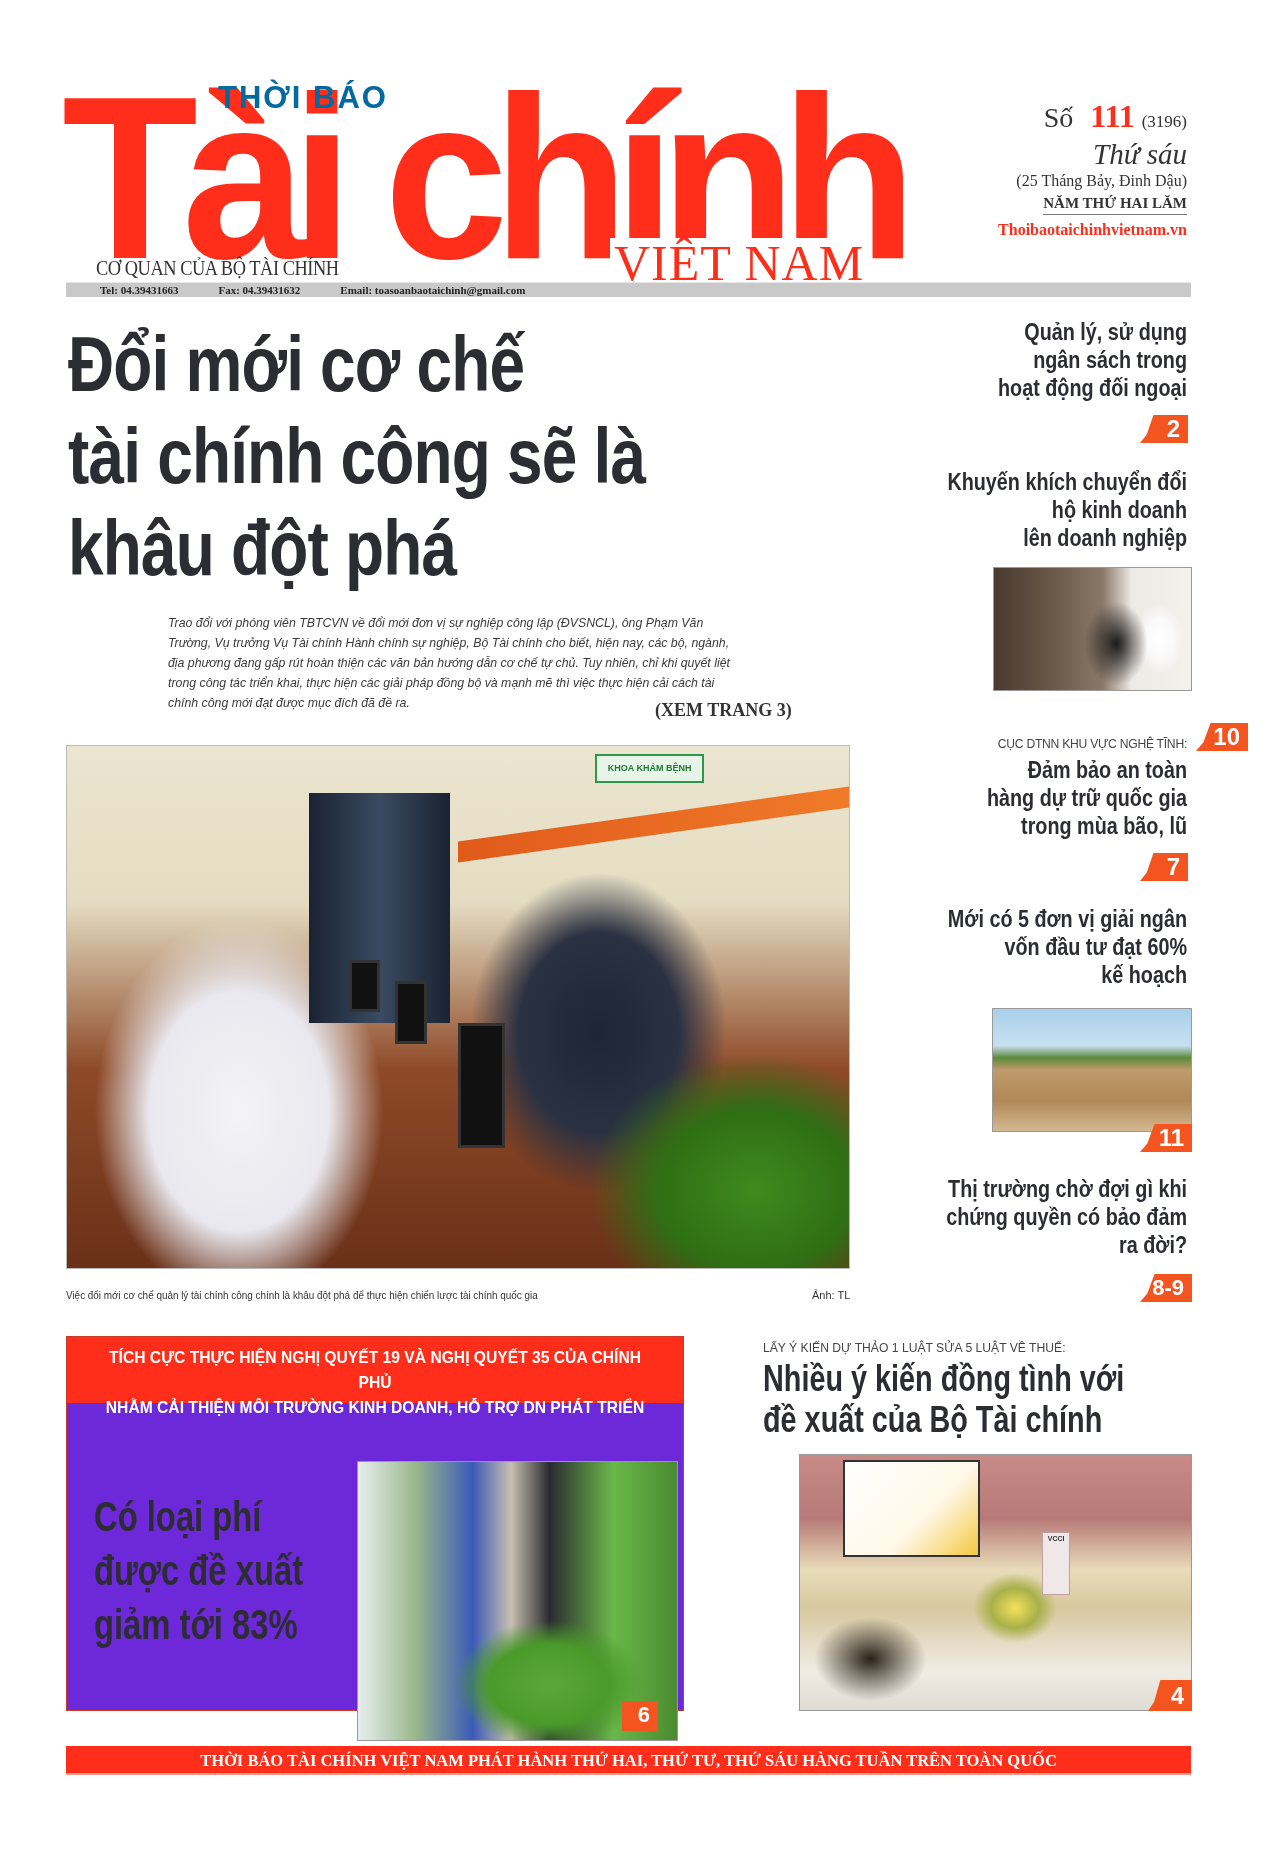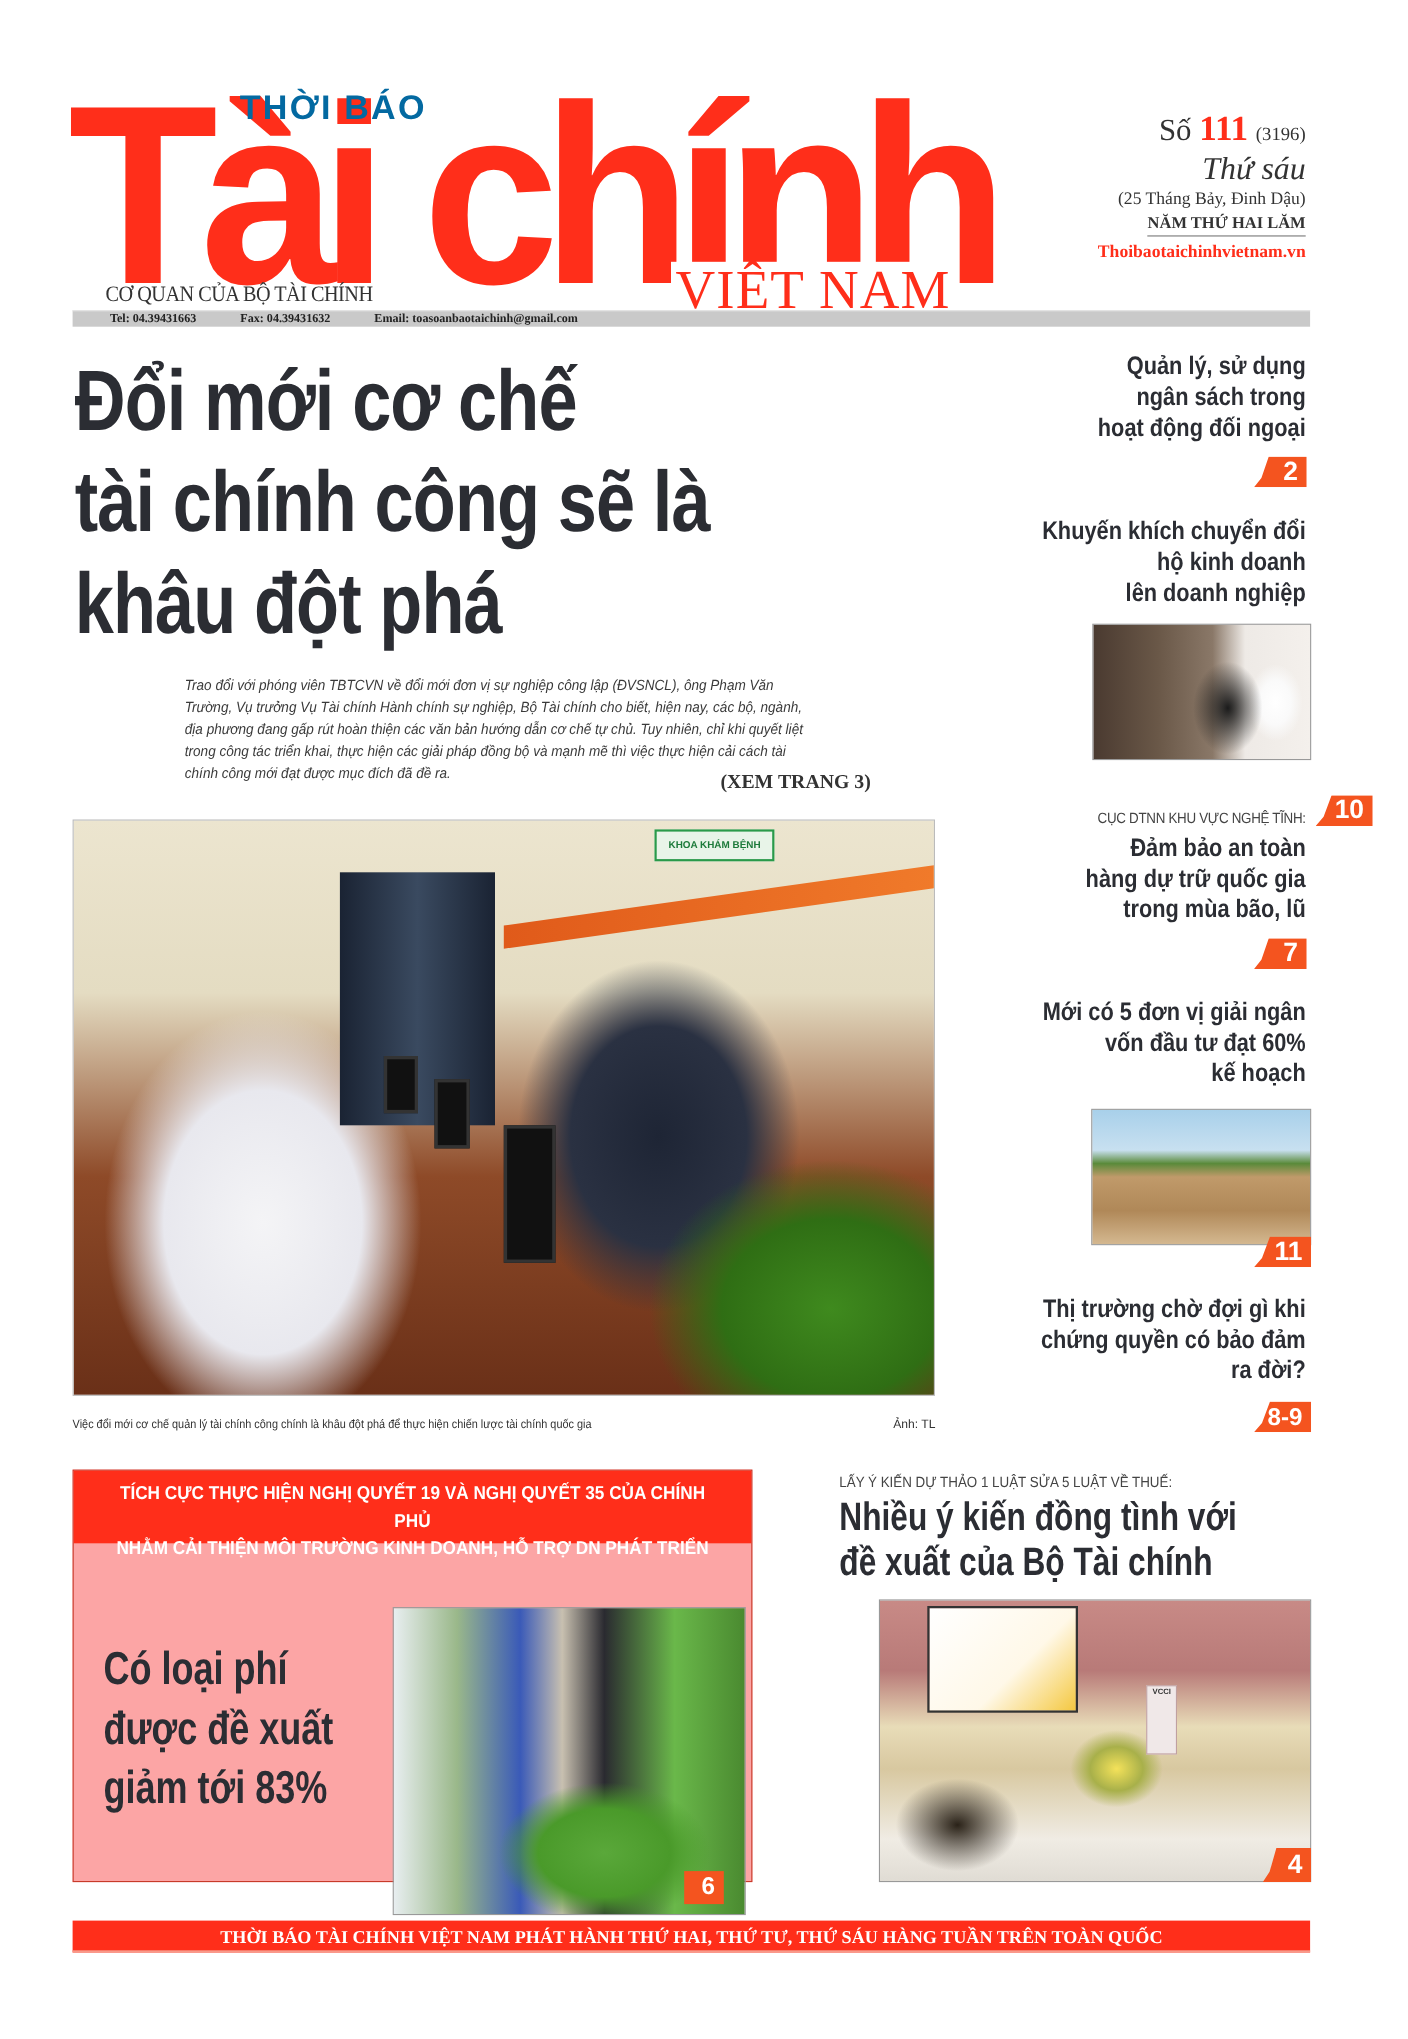--- a/index.html
+++ b/index.html
@@ -41,21 +41,21 @@
     font-family: "Liberation Serif", serif; font-weight: bold;
     font-size: 11px; color: #222; line-height: 15px;
     display: flex; gap: 40px; padding-left: 34px;
   }
 
   .issue-block {
     right: 93px; top: 100px; width: 300px; text-align: right;
     font-family: "Liberation Serif", serif; color: #333;
   }
   .issue-line { font-size: 28px; line-height: 32px; }
-  .issue-no { color: #ff2e1a; font-weight: bold; font-size: 32px; }
+  .issue-no { color: #ff2e1a; font-weight: bold; font-size: 32px; margin-left: 10px; }
   .issue-paren { font-size: 17px; }
   .issue-day { font-style: italic; font-size: 29px; line-height: 32px; }
   .issue-date { font-size: 28px; line-height: 34px; }
   .issue-lunar { font-size: 16px; line-height: 22px; }
   .issue-year { font-size: 15px; font-weight: bold; line-height: 22px; border-bottom: 1px solid #777; display: inline-block; padding-bottom: 0; }
   .issue-site { font-size: 16px; font-weight: bold; color: #ff2e1a; line-height: 30px; }
 
   
   .headline {
     left: 68px; top: 318px; width: 720px;
@@ -161,21 +161,21 @@
   }
   .meeting-photo .podium {
     position: absolute; left: 62%; top: 30%; width: 7%; height: 25%;
     background: #f0e8e8; border: 1px solid #c0a0a0;
     font-size: 7px; font-weight: bold; color: #333; text-align: center; line-height: 12px;
   }
 
   
   .promo-box {
     left: 66px; top: 1336px; width: 618px; height: 375px;
-    background: #fca5a5; border: 1.5px solid #c83a2a;
+    background: #6d28d9; border: 1.5px solid #c83a2a;
   }
   .promo-header {
     position: absolute; left: 0; top: 0; width: 100%; height: 66px;
     background: #ff2e1a; color: #fff; text-align: center;
     font-family: "Liberation Sans", sans-serif; font-weight: bold;
     font-size: 17px; line-height: 25px; padding-top: 8px;
     transform-origin: center top;
   }
   .promo-header span { display: block; transform: scaleX(0.92); }
   .promo-title {

